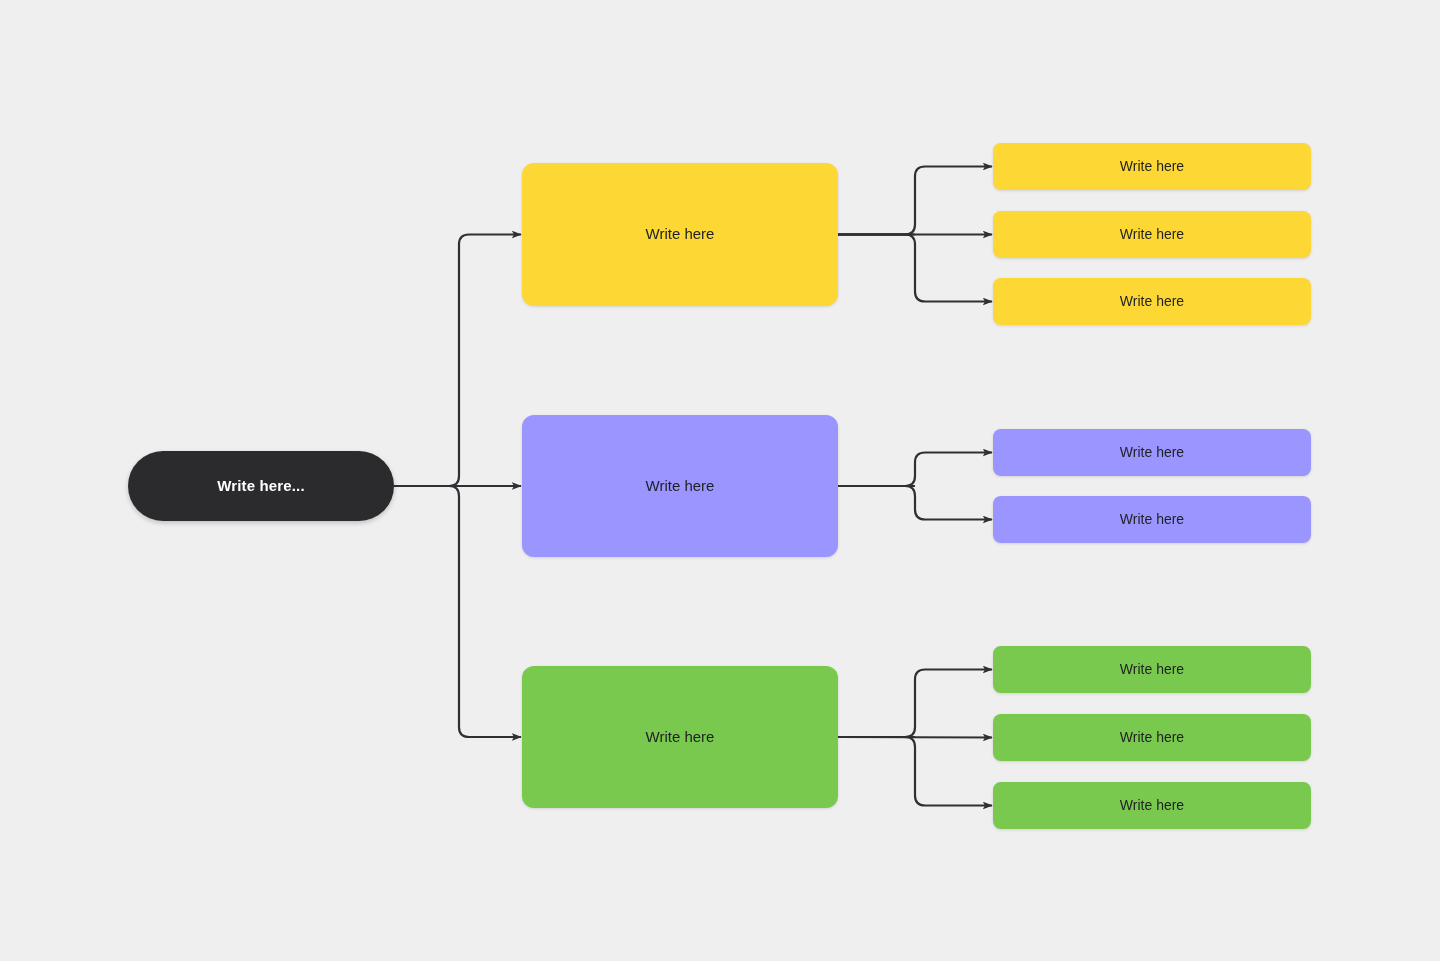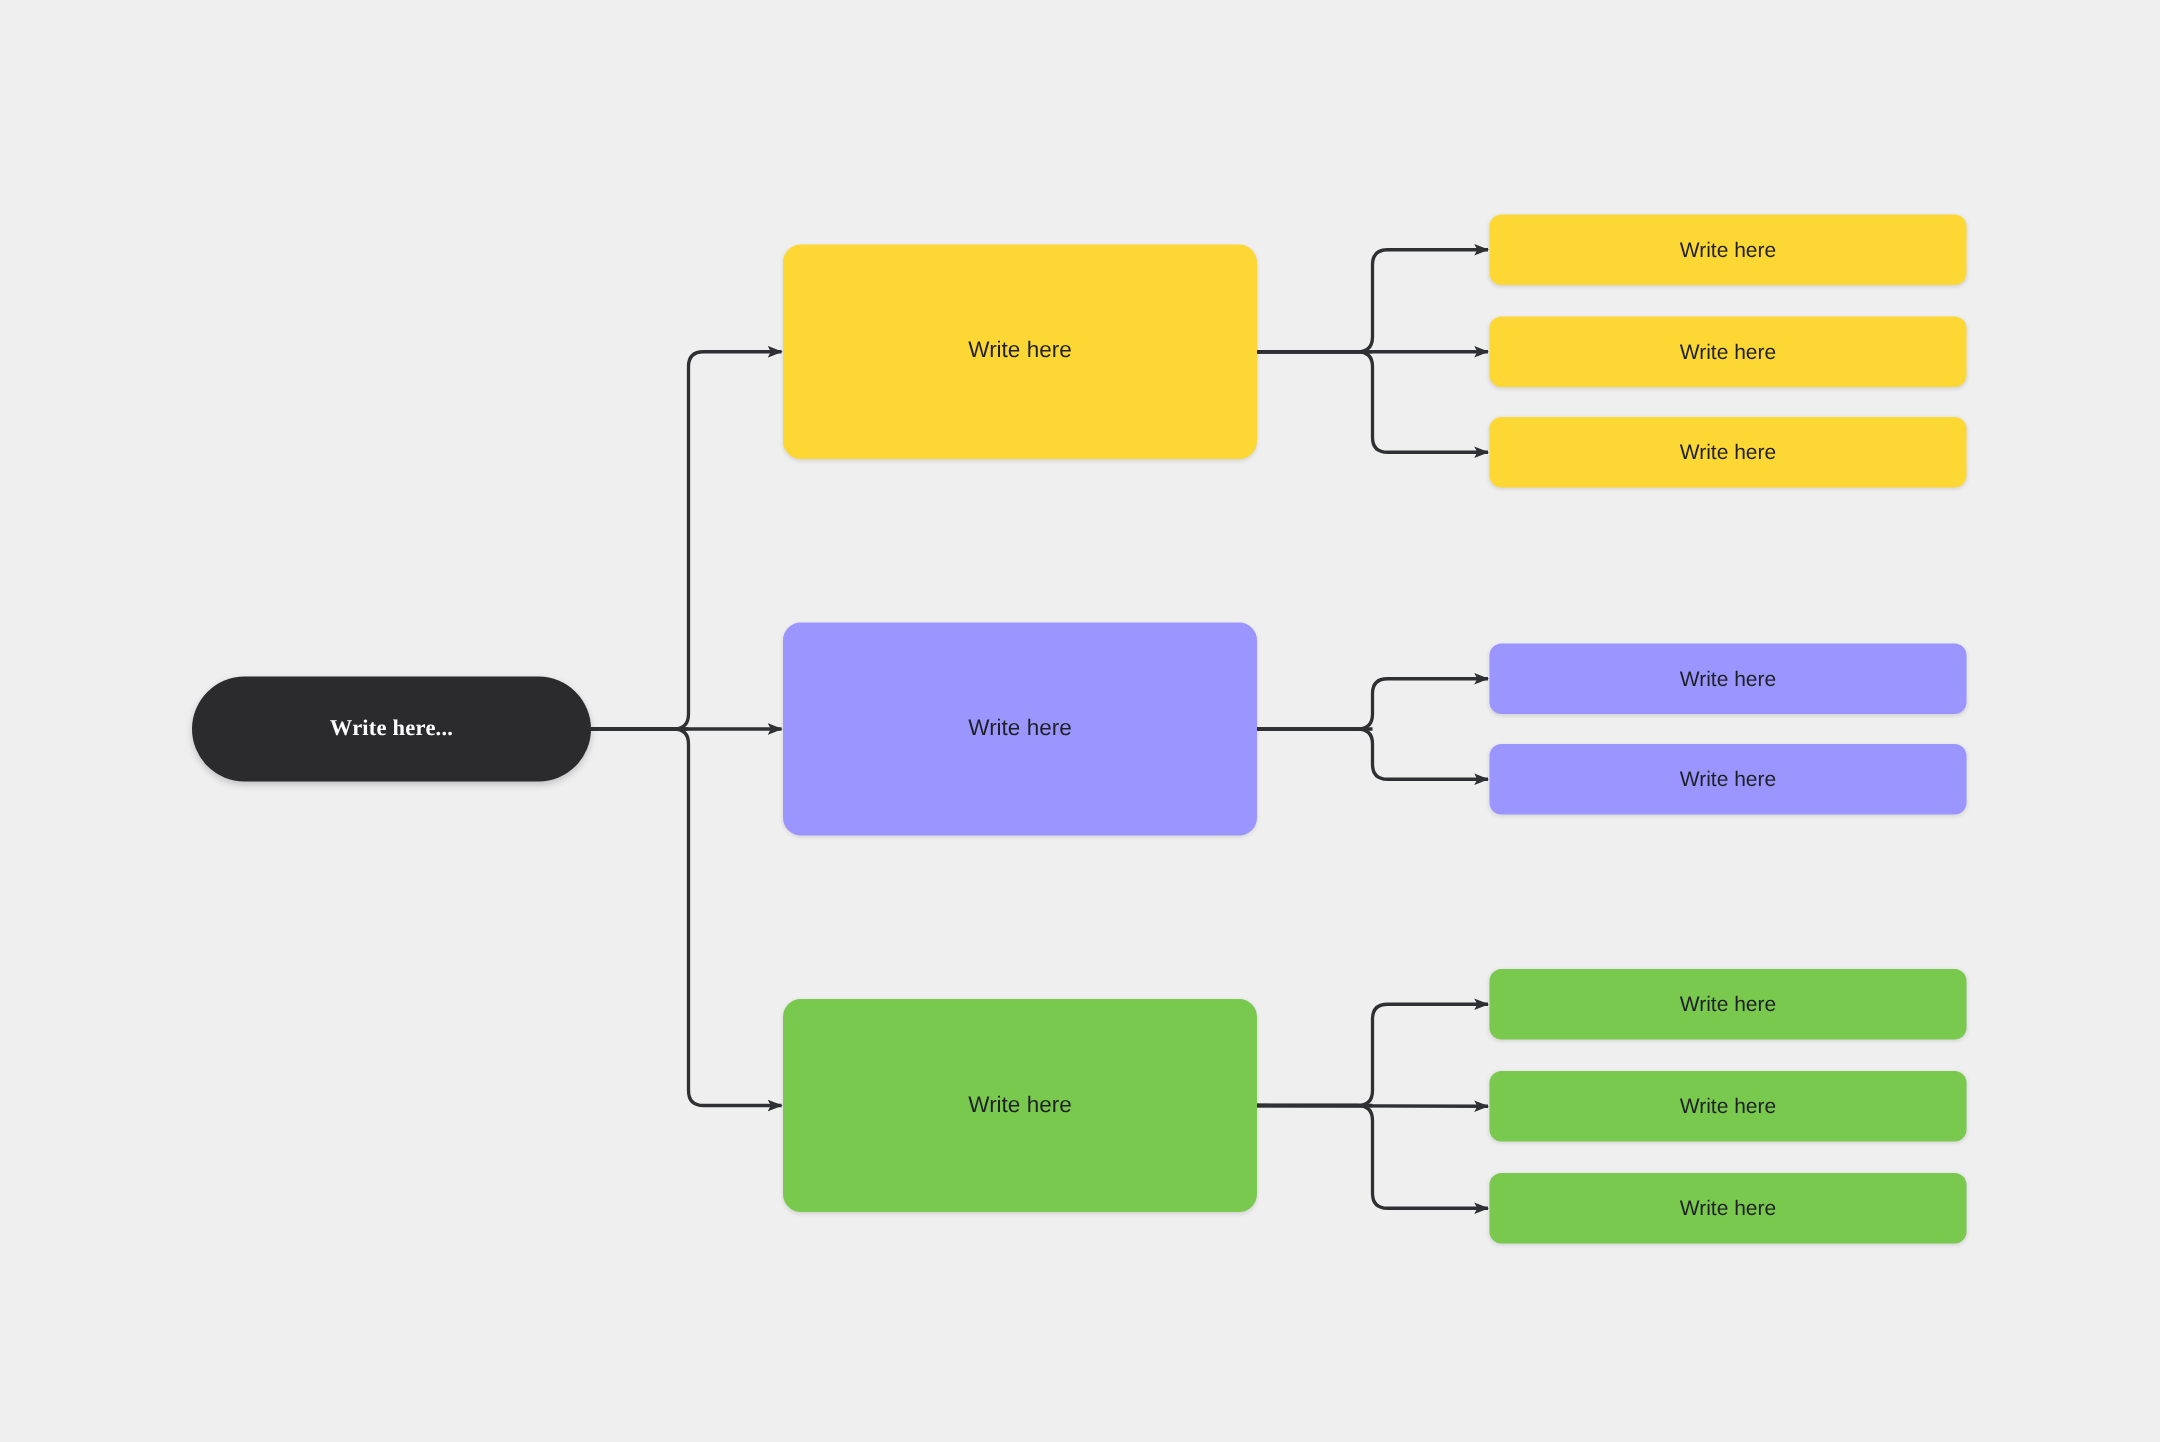--- a/index.html
+++ b/index.html
@@ -37,21 +37,20 @@
     z-index: 2;
   }
   .node-root {
     border-radius: 999px;
     background: #2b2b2e;
     color: #ffffff;
     font-size: 15px;
     font-weight: 700;
     letter-spacing: 0.15px;
     box-shadow: 0 2px 5px rgba(0,0,0,0.20);
-    font-family: Liberation Serif, serif;
   }
   .node-branch {
     border-radius: 12px;
     font-size: 15px;
     font-weight: 400;
     box-shadow: 0 1px 3px rgba(0,0,0,0.12);
   }
   .node-leaf {
     border-radius: 8px;
     font-size: 14px;

